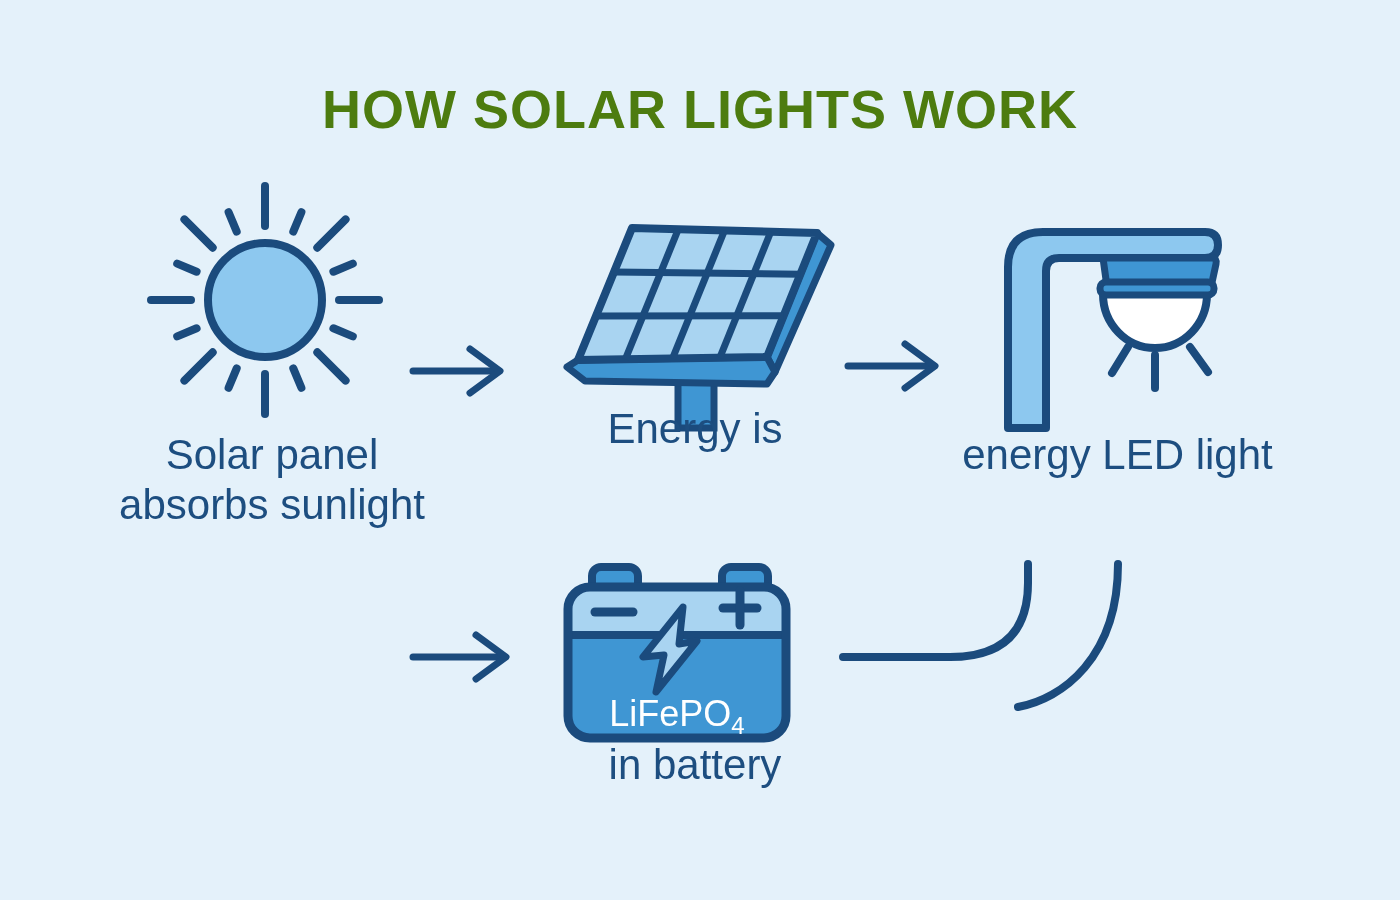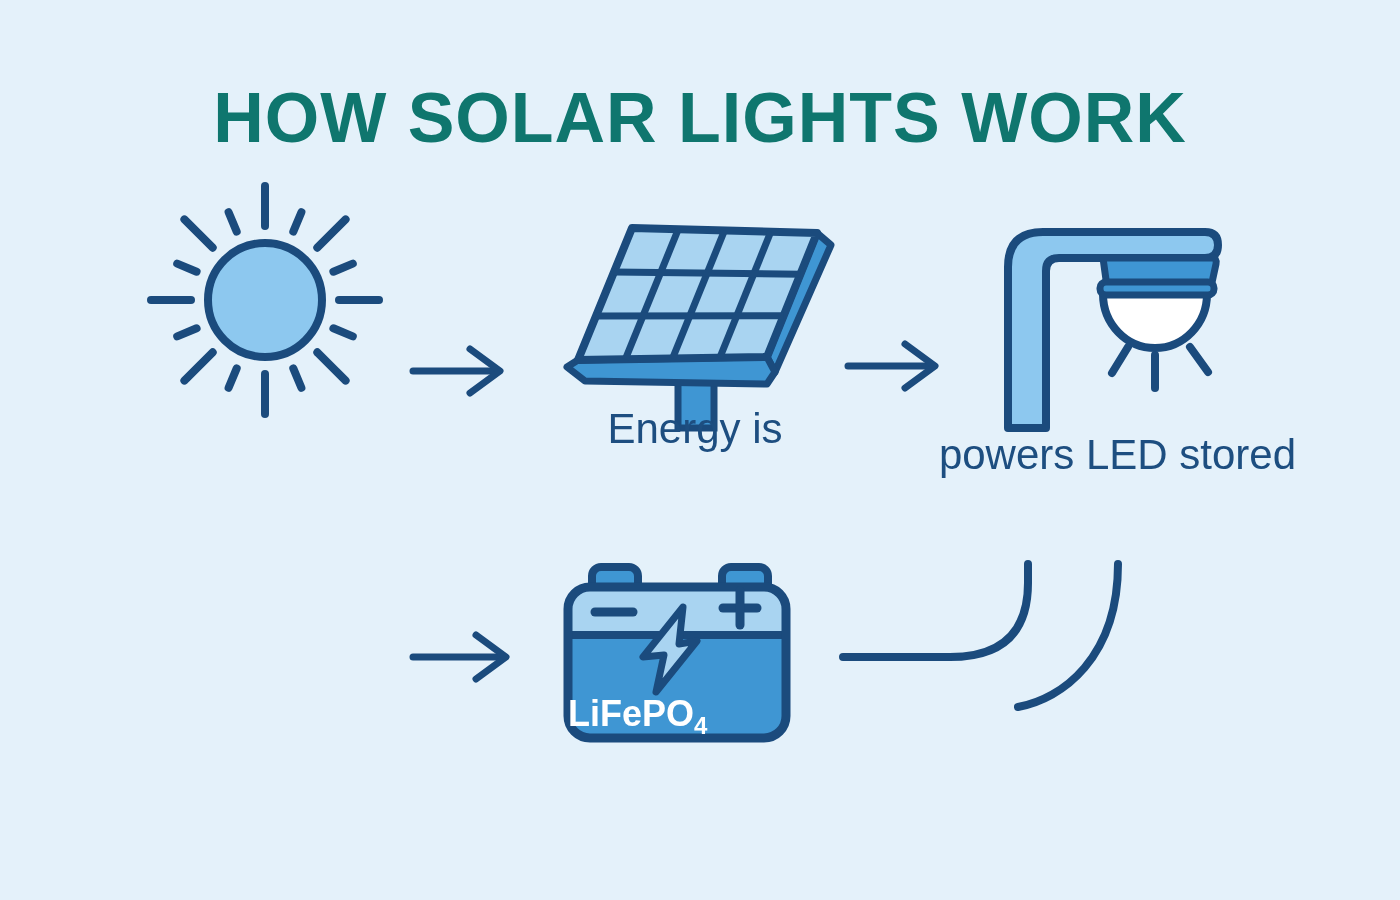--- a/index.html
+++ b/index.html
@@ -2,31 +2,31 @@
 <html><head>
 <meta charset="utf-8">
 <style>
   html,body{margin:0;padding:0;background:#e4f1fa;}
   .canvas{
     position:relative;width:1400px;height:900px;background:#e4f1fa;
     font-family:"Liberation Sans",sans-serif;overflow:hidden;
   }
   .title{
     position:absolute;top:78px;left:0;width:1400px;text-align:center;
-    font-size:70px;font-weight:700;letter-spacing:1px;color:#0f766e;margin:0;
+    font-size:54px;font-weight:700;letter-spacing:1px;color:#4d7c0f;margin:0;
   }
   .icon{position:absolute;}
   .caption{
     position:absolute;text-align:center;font-size:42px;line-height:50px;
     color:#1d4e80;font-weight:400;
   }
   .battery-wrap{position:absolute;left:555px;top:550px;width:250px;height:210px;}
   .battery-label{
-    position:absolute;left:13px;top:144px;width:218px;text-align:left;
-    color:#ffffff;font-weight:700;font-size:36px;line-height:40px;
+    position:absolute;left:13px;top:144px;width:218px;text-align:center;
+    color:#ffffff;font-weight:400;font-size:36px;line-height:40px;
   }
   .battery-label .sub{font-size:24px;vertical-align:-8px;}
   svg{display:block;}
 </style>
 </head>
 <body>
 
 <div class="canvas">
 
   <h1 class="title">HOW SOLAR LIGHTS WORK</h1>
@@ -86,25 +86,29 @@
     <path d="M 118,63 L 227,63 Q 232,63 231,69 L 226,92 L 122,92 Z" fill="#3f96d3" stroke="#1b4b7d" stroke-width="7" stroke-linejoin="round"></path>
     <path d="M 118,99 A 52,54 0 0 0 222,99 Z" fill="#ffffff" stroke="#1b4b7d" stroke-width="8" stroke-linejoin="round"></path>
     <rect x="115" y="87" width="114" height="13" rx="6" fill="#3f96d3" stroke="#1b4b7d" stroke-width="7"></rect>
     <g stroke="#1b4b7d" stroke-width="8" stroke-linecap="round">
       <line x1="143" y1="152" x2="127" y2="178"></line>
       <line x1="170" y1="160" x2="170" y2="193"></line>
       <line x1="205" y1="152" x2="223" y2="177"></line>
     </g>
   </svg>
 
+  <div class="caption" style="left:72px;top:430px;width:400px">
+    <div>Solar panel</div>
+    <div>absorbs sunlight</div>
+  </div>
   <div class="caption" style="left:470px;top:404px;width:450px">
     <div>Energy is</div>
   </div>
   <div class="caption" style="left:895px;top:430px;width:445px">
-    <div>powers LED stored</div>
+    <div>energy LED light</div>
   </div>
 
   <svg class="icon" style="left:408px;top:630px" width="112" height="54" viewBox="0 0 112 54">
     <g fill="none" stroke="#1b4b7d" stroke-width="7" stroke-linecap="round" stroke-linejoin="round">
       <line x1="5" y1="27" x2="92" y2="27"></line>
       <polyline points="68,5 98,27 68,49"></polyline>
     </g>
   </svg>
 
   <div class="battery-wrap">
@@ -128,15 +132,16 @@
   </div>
 
   <svg class="icon" style="left:830px;top:548px" width="310" height="175" viewBox="0 0 310 175">
     <g fill="none" stroke="#1b4b7d" stroke-width="8" stroke-linecap="round">
       <path d="M 13,109 L 120,109 Q 198,109 198,35 L 198,16"></path>
       <path d="M 188,159 C 232,151 288,110 288,16"></path>
     </g>
   </svg>
 
   <div class="caption" style="left:470px;top:740px;width:450px">
+    <div>in battery</div>
   </div>
 
 </div>
 
 </body></html>

